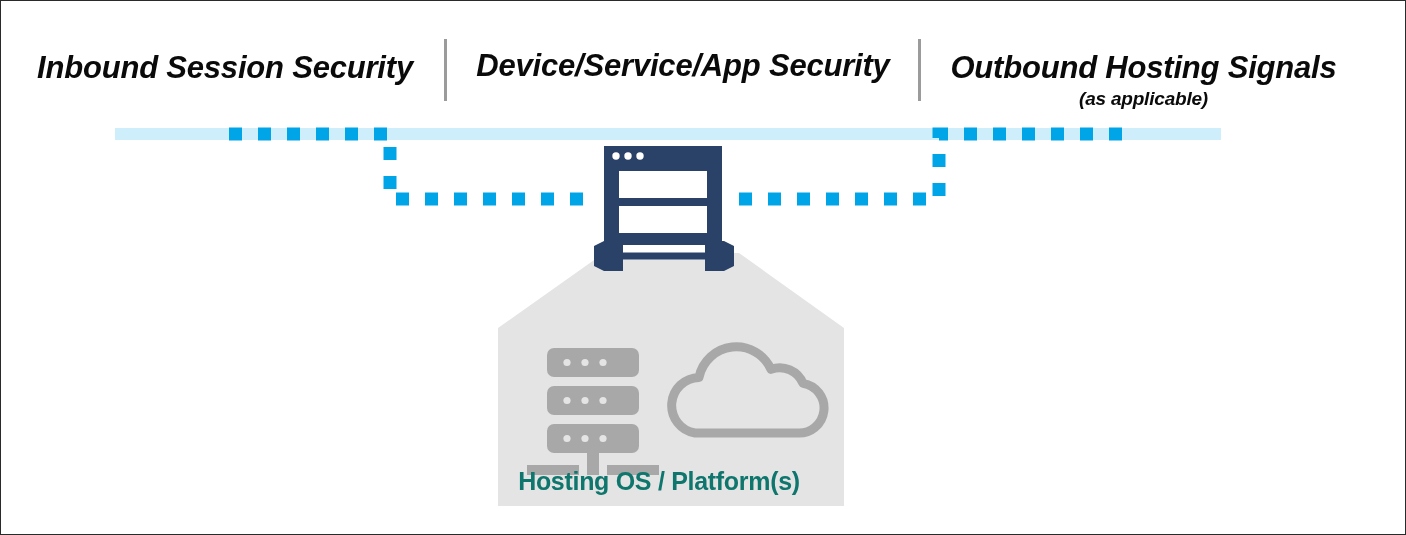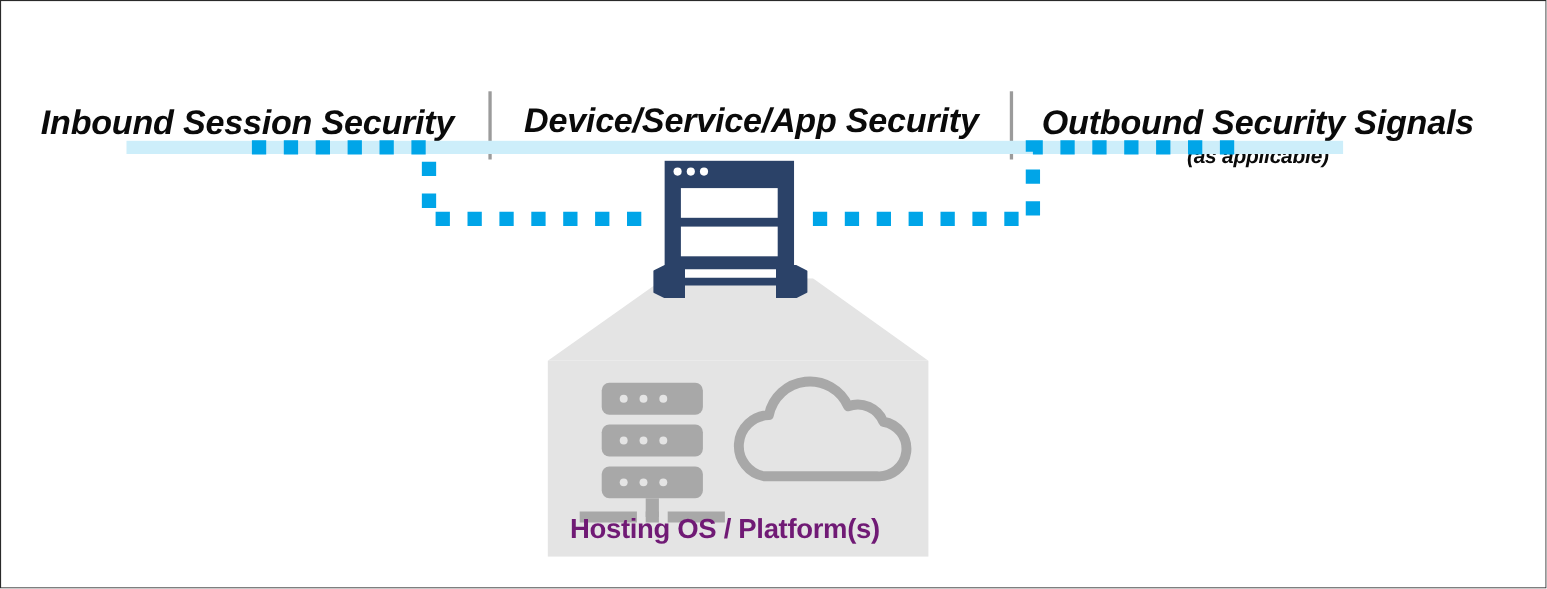--- a/index.html
+++ b/index.html
@@ -20,21 +20,20 @@
     overflow: hidden;
   }
 
   
   .header-band {
     position: absolute;
     left: 0;
     top: 0;
     width: 100%;
     height: 120px;
-    margin-top: 44px;
   }
   .col-title {
     position: absolute;
     text-align: center;
     font-style: italic;
     font-weight: bold;
     color: #0a0a0a;
     letter-spacing: -0.2px;
     white-space: nowrap;
     font-stretch: condensed;
@@ -94,21 +93,21 @@
     height: 260px;
   }
   #platform-label {
     position: absolute;
     left: 497px;
     top: 466px;
     width: 322px;
     text-align: center;
     font-size: 25px;
     font-weight: bold;
-    color: #701a75;
+    color: #0f766e;
     letter-spacing: -0.3px;
     white-space: nowrap;
   }
 </style>
 </head>
 <body>
 
 <div id="canvas">
 
   <div class="header-band">
@@ -117,21 +116,21 @@
       <span class="main">Inbound Session Security</span>
       <span class="sub"></span>
     </div>
 
     <div class="col-title" id="title-device">
       <span class="main">Device/Service/App Security</span>
       <span class="sub"></span>
     </div>
 
     <div class="col-title" id="title-outbound">
-      <span class="main">Outbound Security Signals</span>
+      <span class="main">Outbound Hosting Signals</span>
       <span class="sub">(as applicable)</span>
     </div>
 
     <div class="divider" id="divider-1"></div>
     <div class="divider" id="divider-2"></div>
   </div>
 
   <svg id="platform-block" viewBox="0 0 400 260" width="400" height="260">
 
     <polygon points="27,75 133,0 268,0 373,75" fill="#e4e4e4"></polygon>

